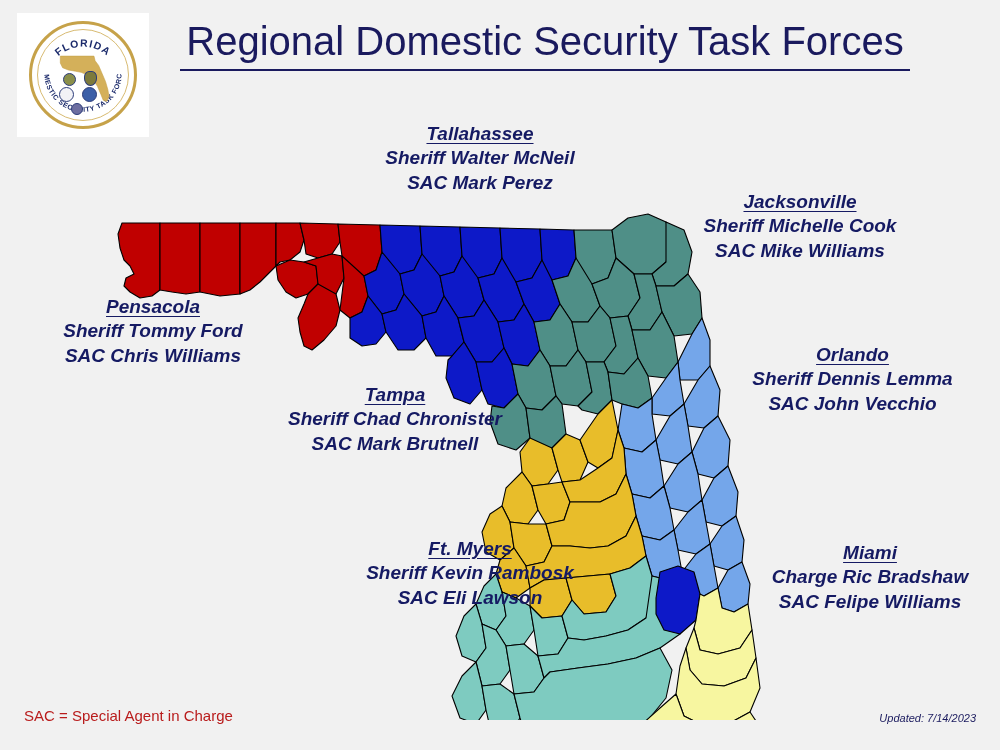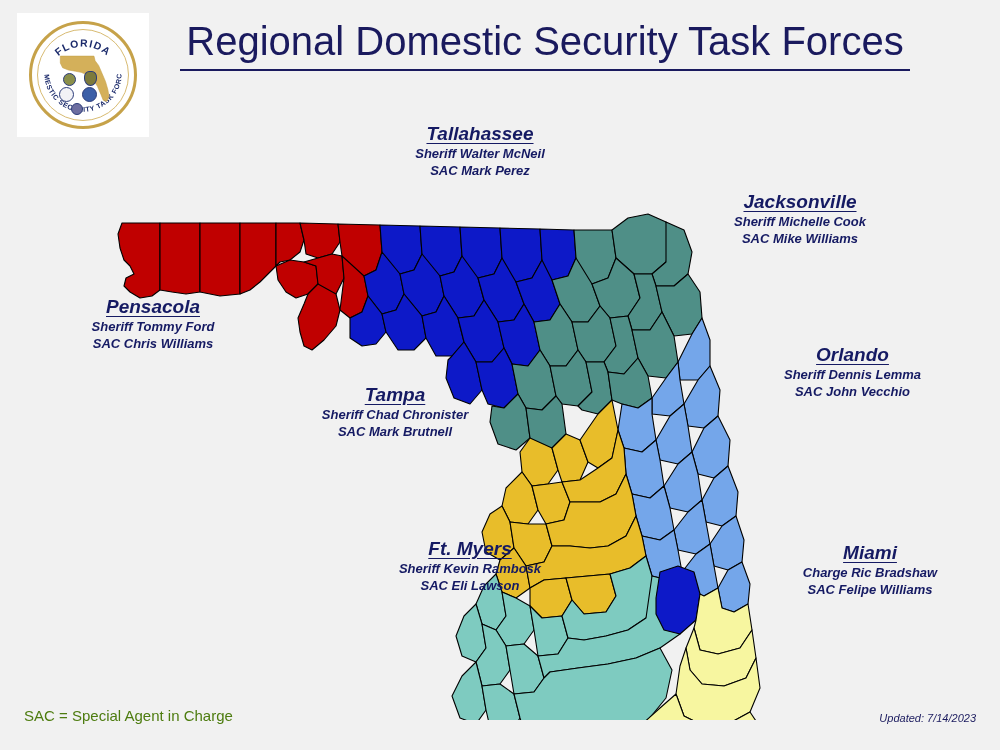--- a/index.html
+++ b/index.html
@@ -101,39 +101,39 @@
     white-space: nowrap;
     font-style: italic;
   }
   .region-label .city {
     font-size: 19px;
     font-weight: bold;
     text-decoration: underline;
     text-underline-offset: 3px;
   }
   .region-label .person {
-    font-size: 13px;
+    font-size: 19px;
     font-weight: bold;
   }
 
   #label-tallahassee { left: 330px; top: 122px; width: 300px; }
   #label-jacksonville { left: 650px; top: 190px; width: 300px; }
   #label-pensacola    { left: 8px;   top: 295px; width: 290px; }
   #label-orlando      { left: 710px; top: 343px; width: 285px; }
   #label-tampa        { left: 245px; top: 383px; width: 300px; }
   #label-ftmyers      { left: 320px; top: 537px; width: 300px; }
   #label-miami        { left: 740px; top: 497px; width: 260px; margin-top: 44px; }
 
   
   #footer-legend {
     position: absolute;
     left: 24px;
     top: 707px;
     font-size: 15px;
-    color: #4d7c0f;
+    color: #b91c1c;
   }
   #footer-updated {
     position: absolute;
     right: 24px;
     top: 712px;
     font-size: 11px;
     color: #1a1a5e;
     font-style: italic;
   }
 

